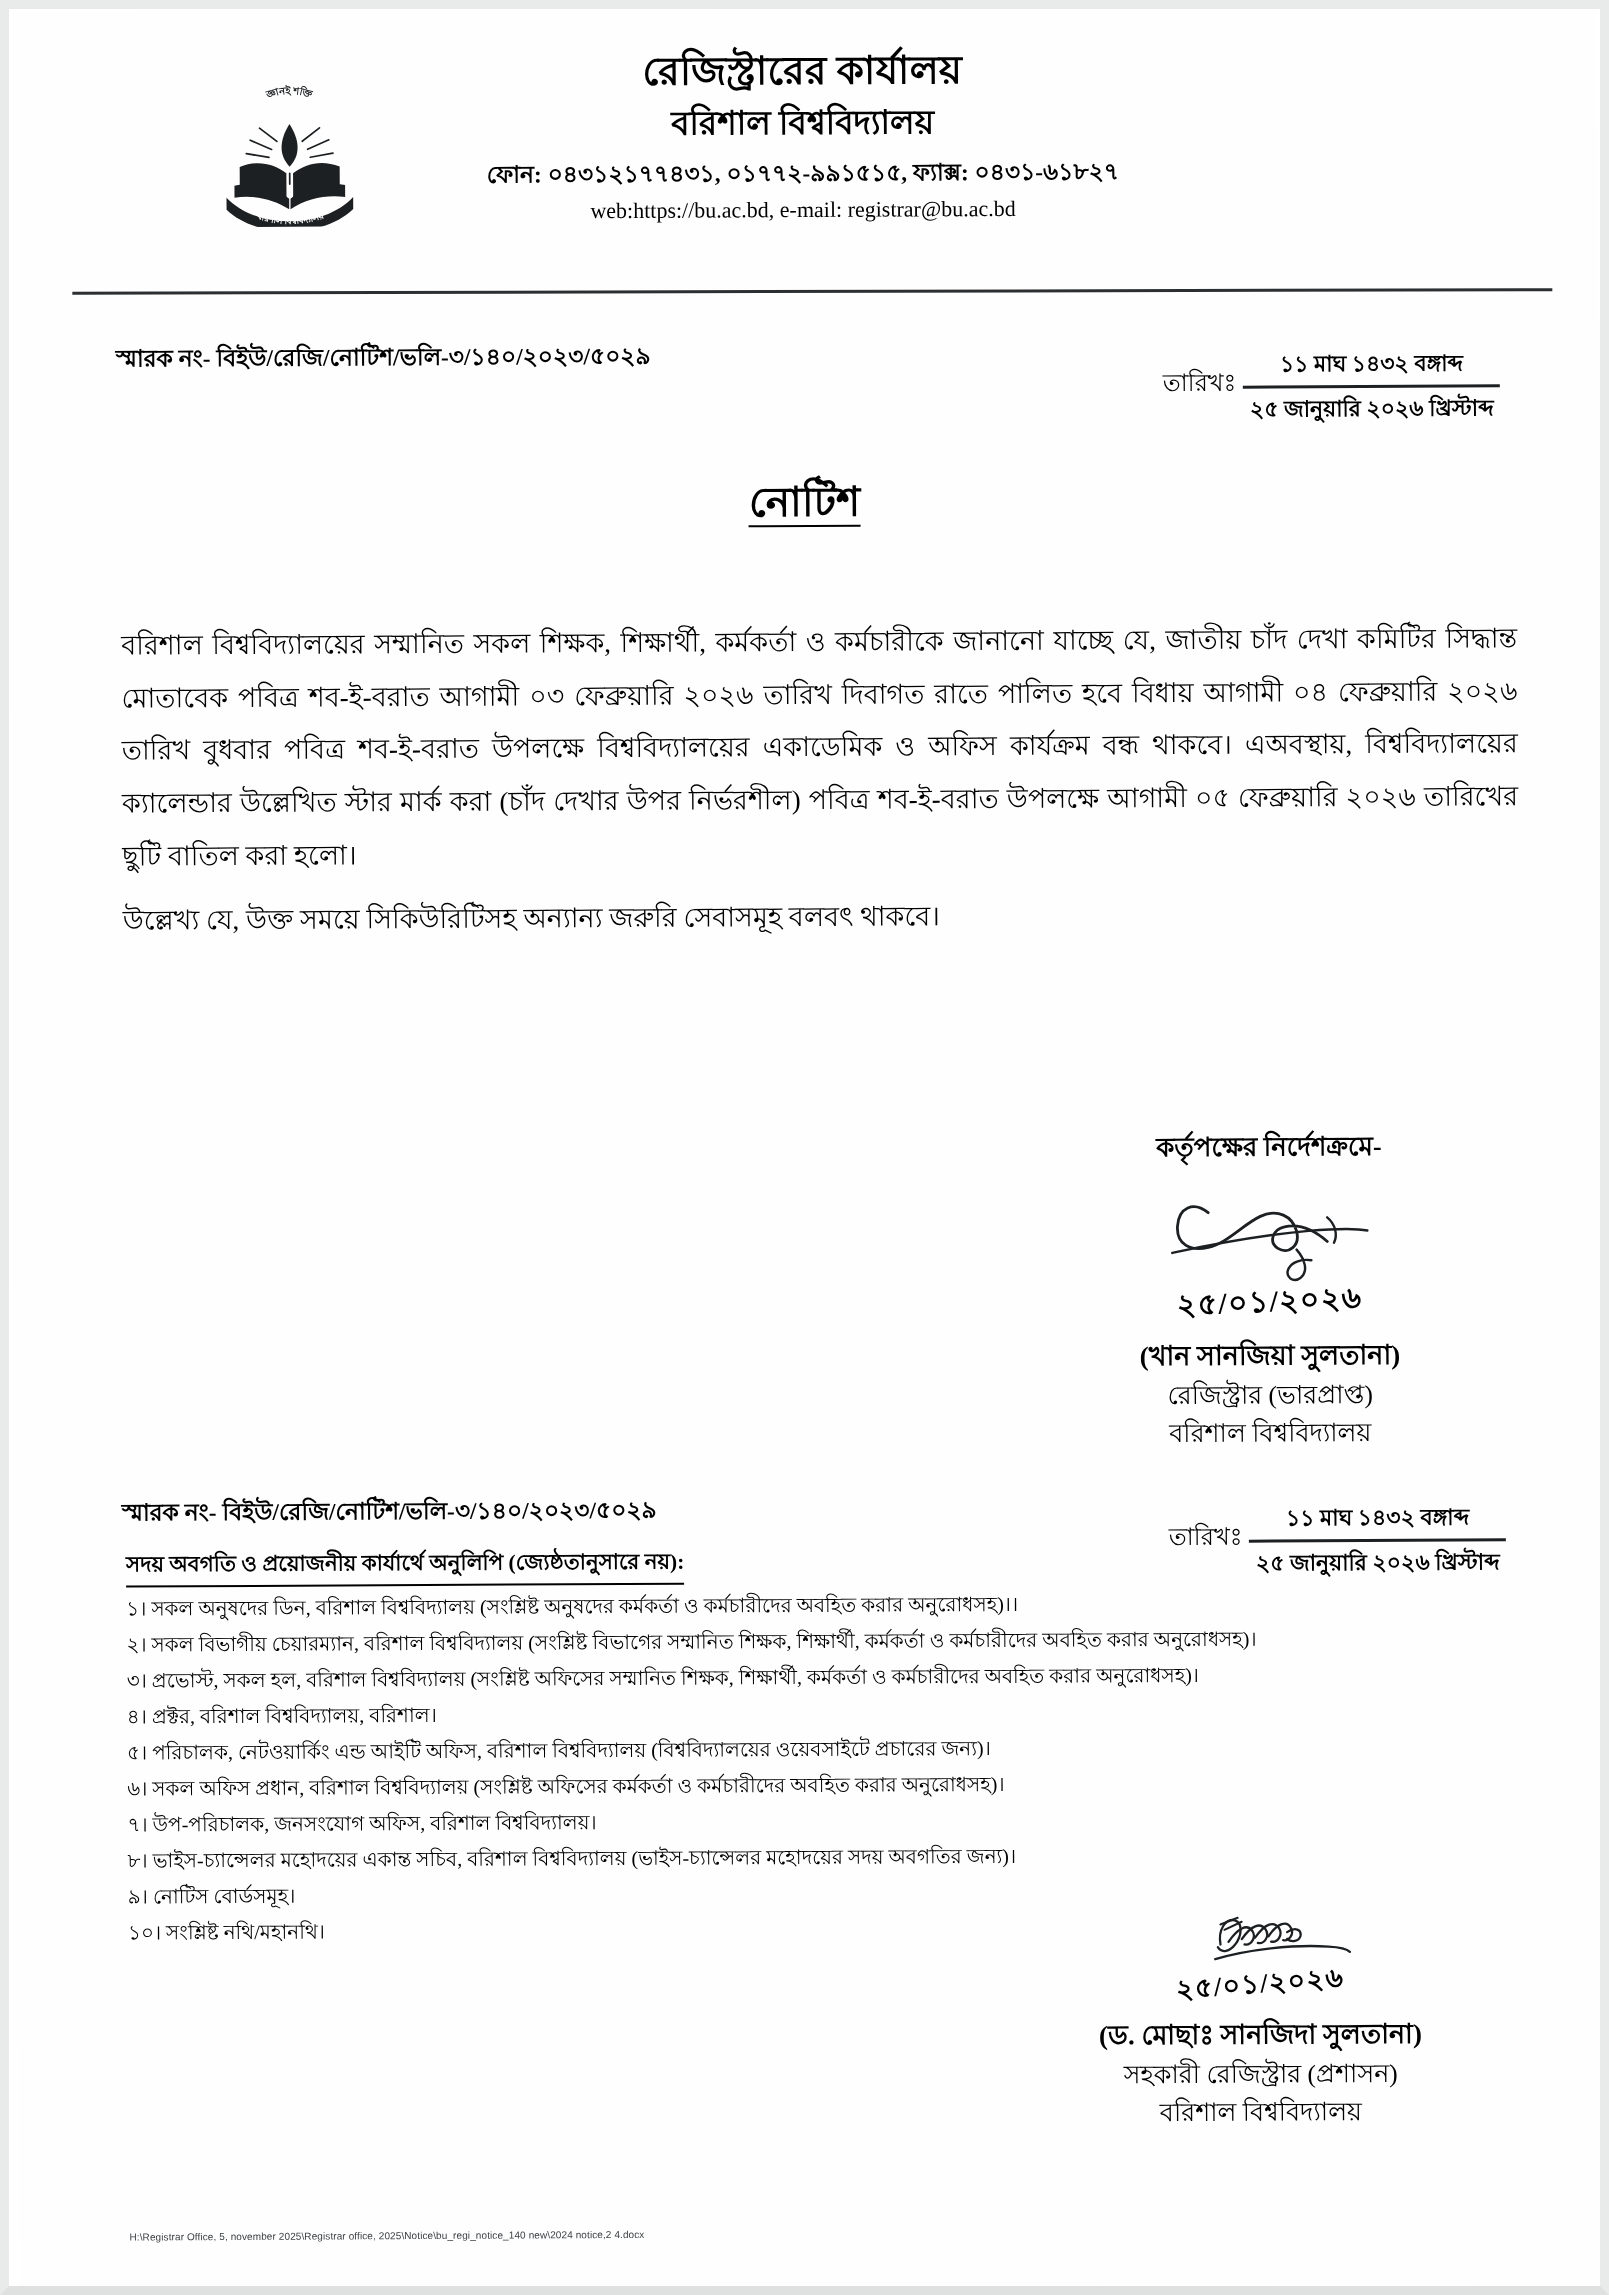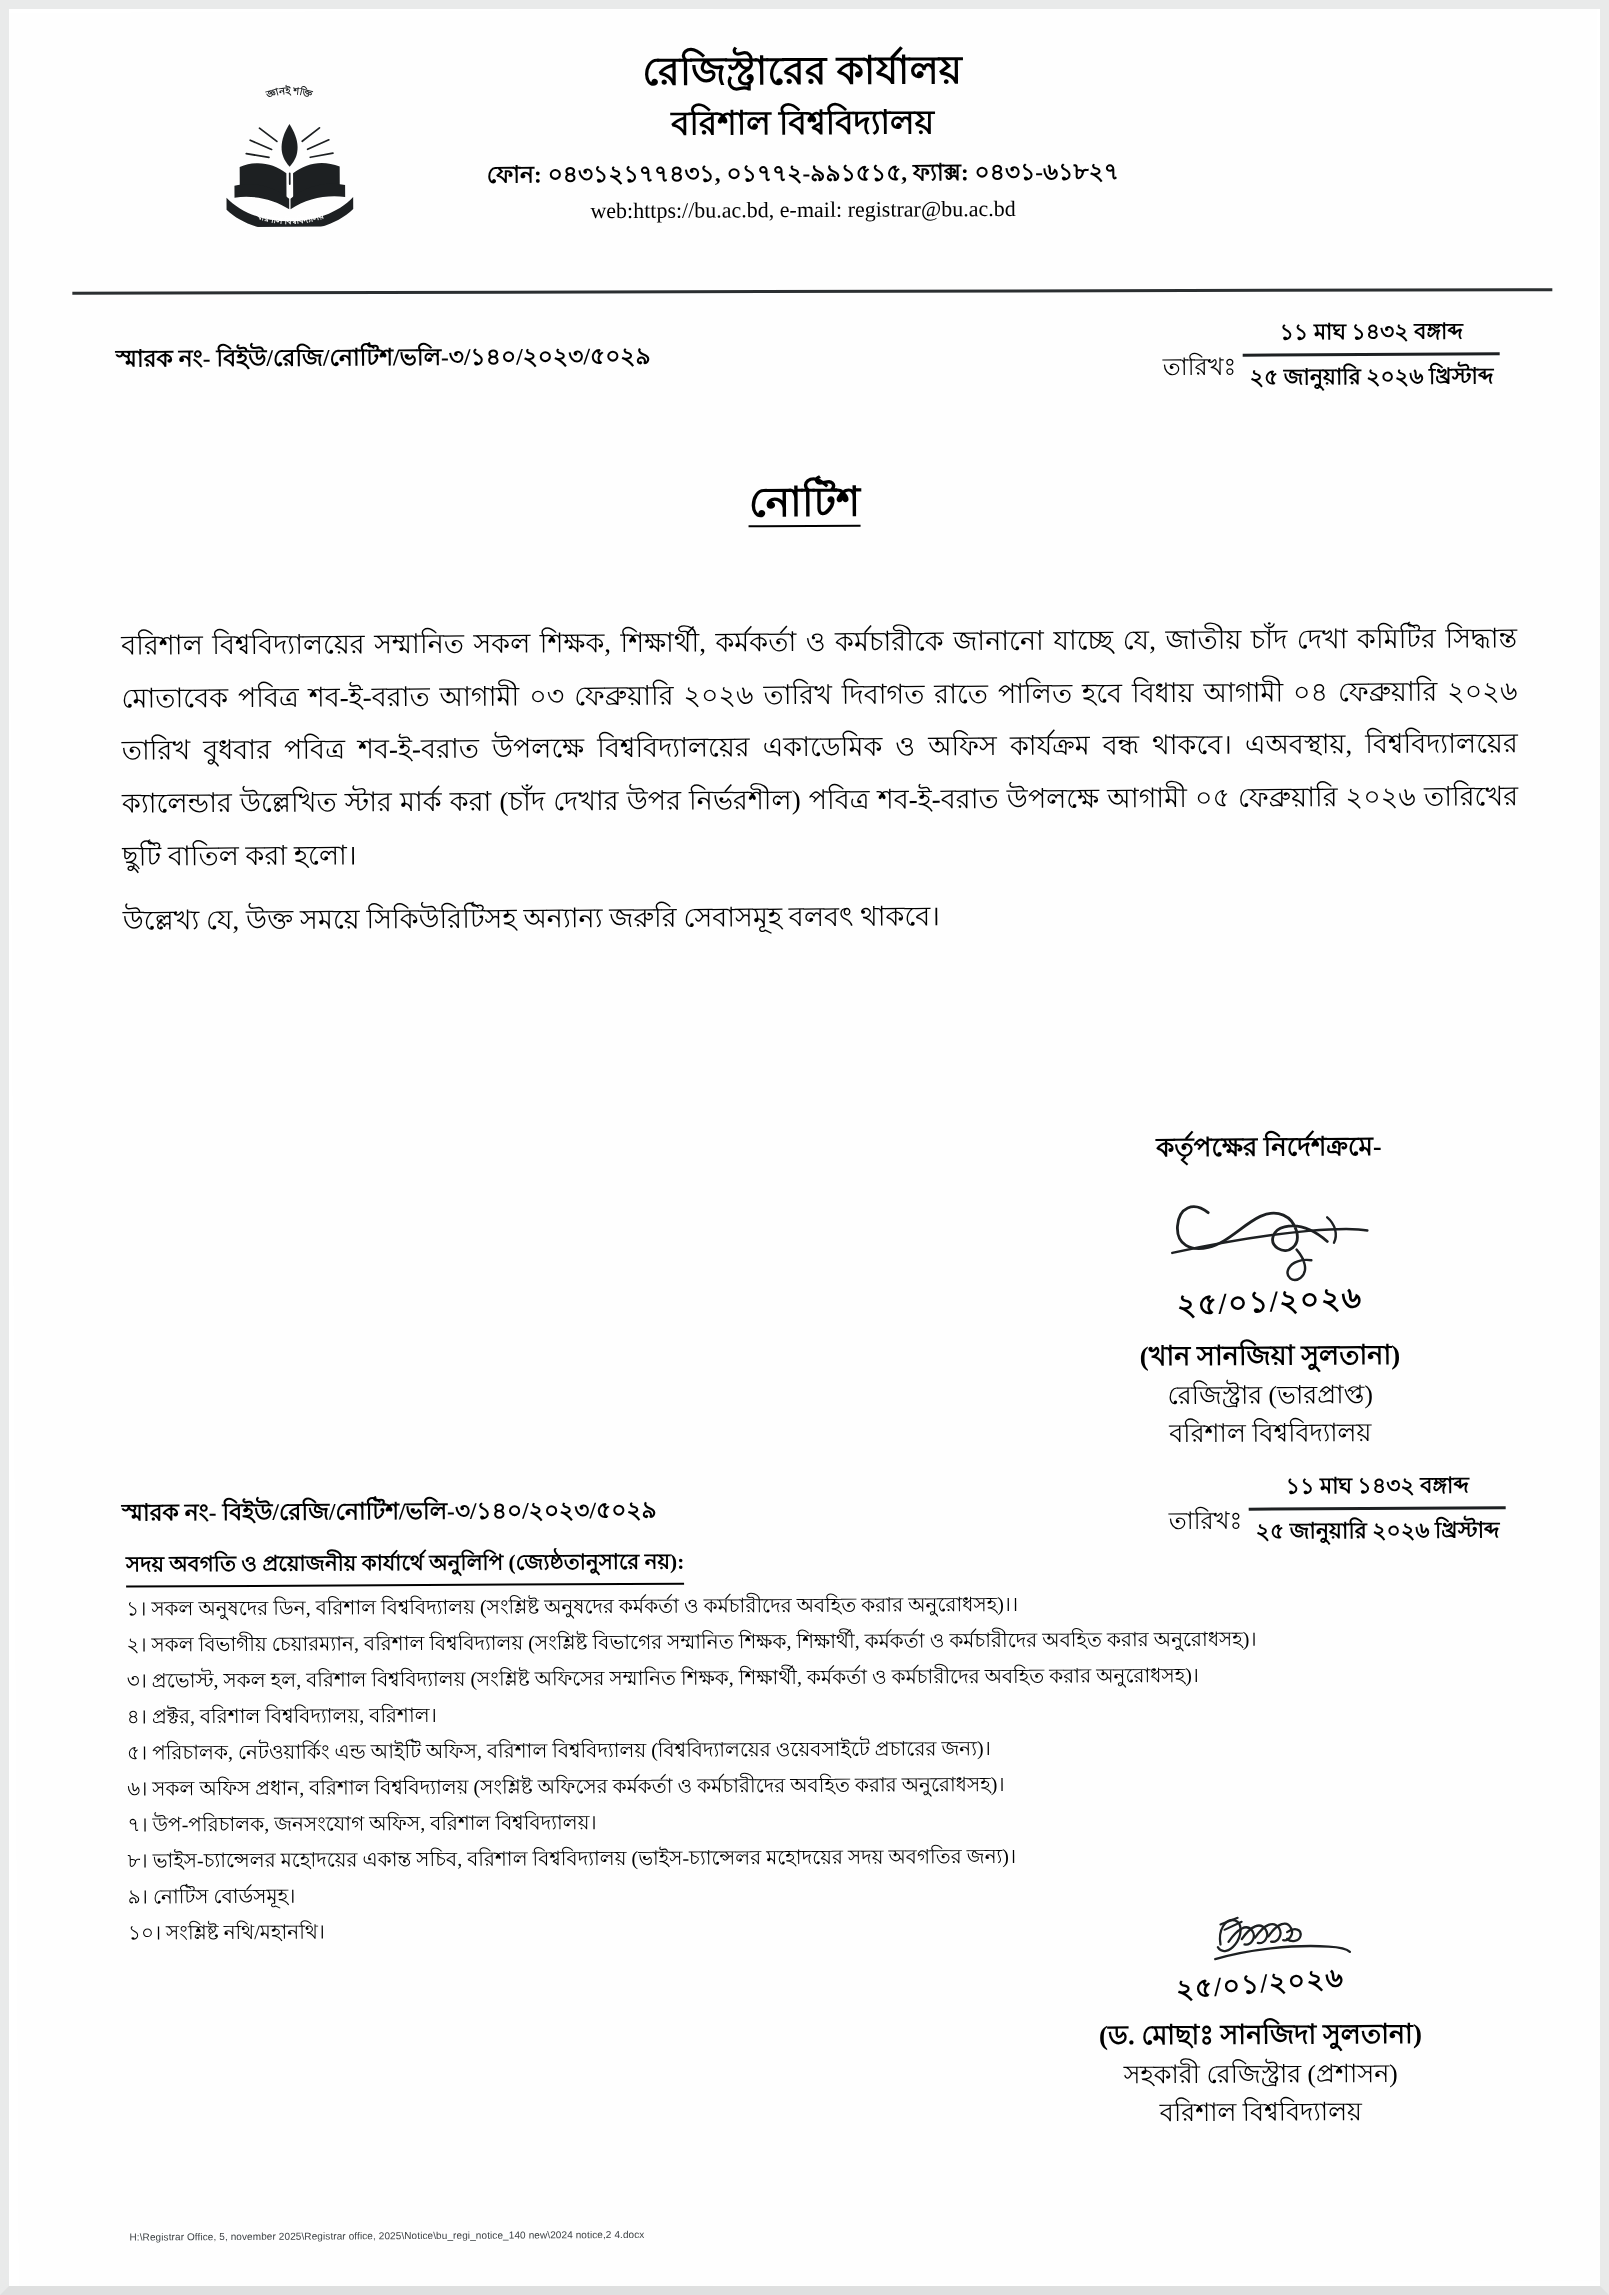--- a/index.html
+++ b/index.html
@@ -136,20 +136,21 @@
   .date-stack {
     display: flex;
     flex-direction: column;
     align-items: center;
   }
   .date-bn {
     font-size: 22px;
     font-weight: 600;
     padding: 0 6.7px 2.7px 6.7px;
     white-space: nowrap;
+    margin-top: 32px;
   }
   .date-div {
     width: 100%;
     min-width: 220px;
     height: 2.7px;
     background: #1d2022;
   }
   .date-en {
     font-size: 22px;
     font-weight: 600;

